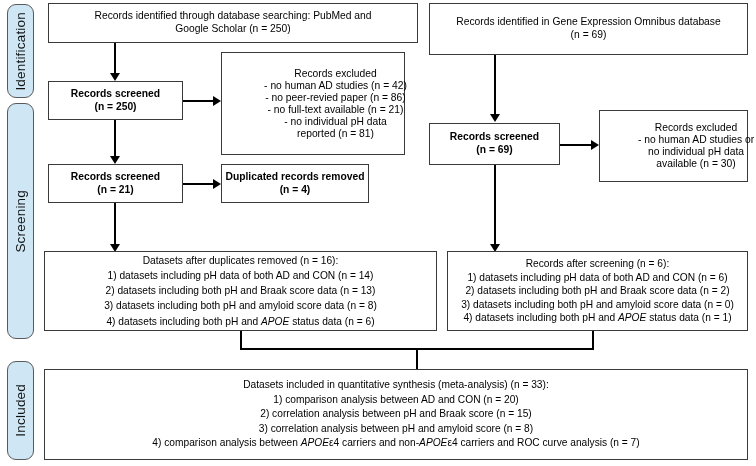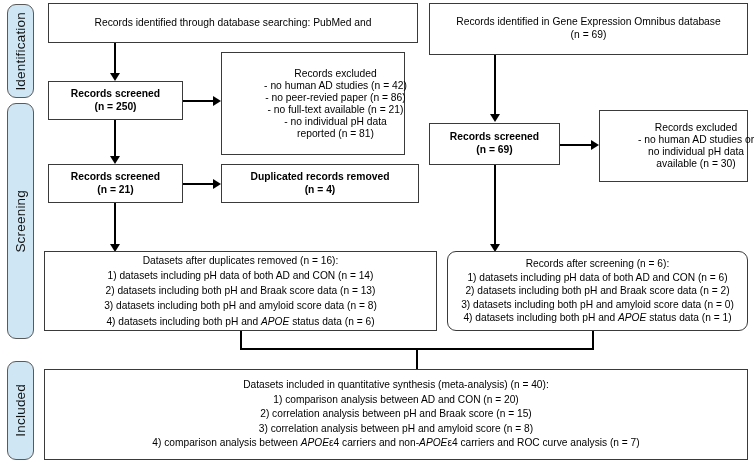--- a/index.html
+++ b/index.html
@@ -130,20 +130,21 @@
 
   <div class="conn vline" style="left:592px; top:331px; height:18px;"></div>
 
   <div class="conn hline" style="left:240px; top:348px; width:354px;"></div>
 
   <div class="conn vline" style="left:416px; top:348px; height:22px;"></div>
   <div class="arrow-down" style="left:412px; top:369px;"></div>
 
   <div class="node" style="left:48px; top:3px; width:370px; height:40px;">
     <div class="line">Records identified through database searching: PubMed and</div>
+    <div class="line">Google Scholar (n =  250)</div>
   </div>
 
   <div class="node" style="left:429px; top:3px; width:319px; height:52px;">
     <div class="line">Records identified in Gene Expression Omnibus database</div>
     <div class="line">(n =  69)</div>
   </div>
 
   <div class="node small" style="left:48px; top:81px; width:135px; height:39px;">
     <div class="line">Records screened</div>
     <div class="line">(n = 250)</div>
@@ -156,21 +157,21 @@
     <div class="line">- no full-text available (n = 21)</div>
     <div class="line">- no individual pH data</div>
     <div class="line">reported (n = 81)</div>
   </div>
 
   <div class="node small" style="left:48px; top:164px; width:135px; height:39px;">
     <div class="line">Records screened</div>
     <div class="line">(n = 21)</div>
   </div>
 
-  <div class="node small" style="left:221px; top:164px; width:198px; height:39px;">
+  <div class="node small" style="left:221px; top:164px; width:148px; height:39px;">
     <div class="line">Duplicated records removed</div>
     <div class="line">(n = 4)</div>
   </div>
 
   <div class="node small" style="left:429px; top:123px; width:131px; height:42px;">
     <div class="line">Records screened</div>
     <div class="line">(n = 69)</div>
   </div>
 
   <div class="node tight" style="left:599px; top:110px; width:149px; height:72px;">
@@ -183,32 +184,32 @@
   <div class="node wide" style="left:44px; top:251px; width:393px; height:80px;justify-content:space-between;">
     <div class="line">Datasets after duplicates removed (n = 16):</div>
     <div class="line">1) datasets including pH data of both AD and CON (n = 14)</div>
     <div class="line">2) datasets including both pH and Braak score data (n = 13)</div>
     <div class="line">3) datasets including both pH and amyloid score data (n = 8)</div>
     <div class="line">
       <span>4) datasets including both pH and </span><em class="gene">APOE</em><span> status data (n = 6)</span>
     </div>
   </div>
 
-  <div class="node wide" style="left:447px; top:251px; width:301px; height:80px;border-radius:9px;">
+  <div class="node wide" style="left:447px; top:251px; width:301px; height:80px;">
     <div class="line">Records after screening (n = 6):</div>
     <div class="line">1) datasets including pH data of both AD and CON (n = 6)</div>
     <div class="line">2) datasets including both pH and Braak score data (n = 2)</div>
     <div class="line">3) datasets including both pH and amyloid score data (n = 0)</div>
     <div class="line">
       <span>4) datasets including both pH and </span><em class="gene">APOE</em><span> status data (n = 1)</span>
     </div>
   </div>
 
   <div class="node bottom" style="left:44px; top:369px; width:704px; height:91px;">
-    <div class="line">Datasets included in quantitative synthesis (meta-analysis) (n = 40):</div>
+    <div class="line">Datasets included in quantitative synthesis (meta-analysis) (n = 33):</div>
     <div class="line">1) comparison analysis between AD and CON (n = 20)</div>
     <div class="line">2) correlation analysis between pH and Braak score (n = 15)</div>
     <div class="line">3) correlation analysis between pH and amyloid score (n = 8)</div>
     <div class="line">
       <span>4) comparison analysis between </span><em class="gene">APOE</em><span>ε4 carriers and non-</span><em class="gene">APOE</em><span>ε4 carriers and ROC curve analysis (n = 7)</span>
     </div>
   </div>
 
 </div>
 

